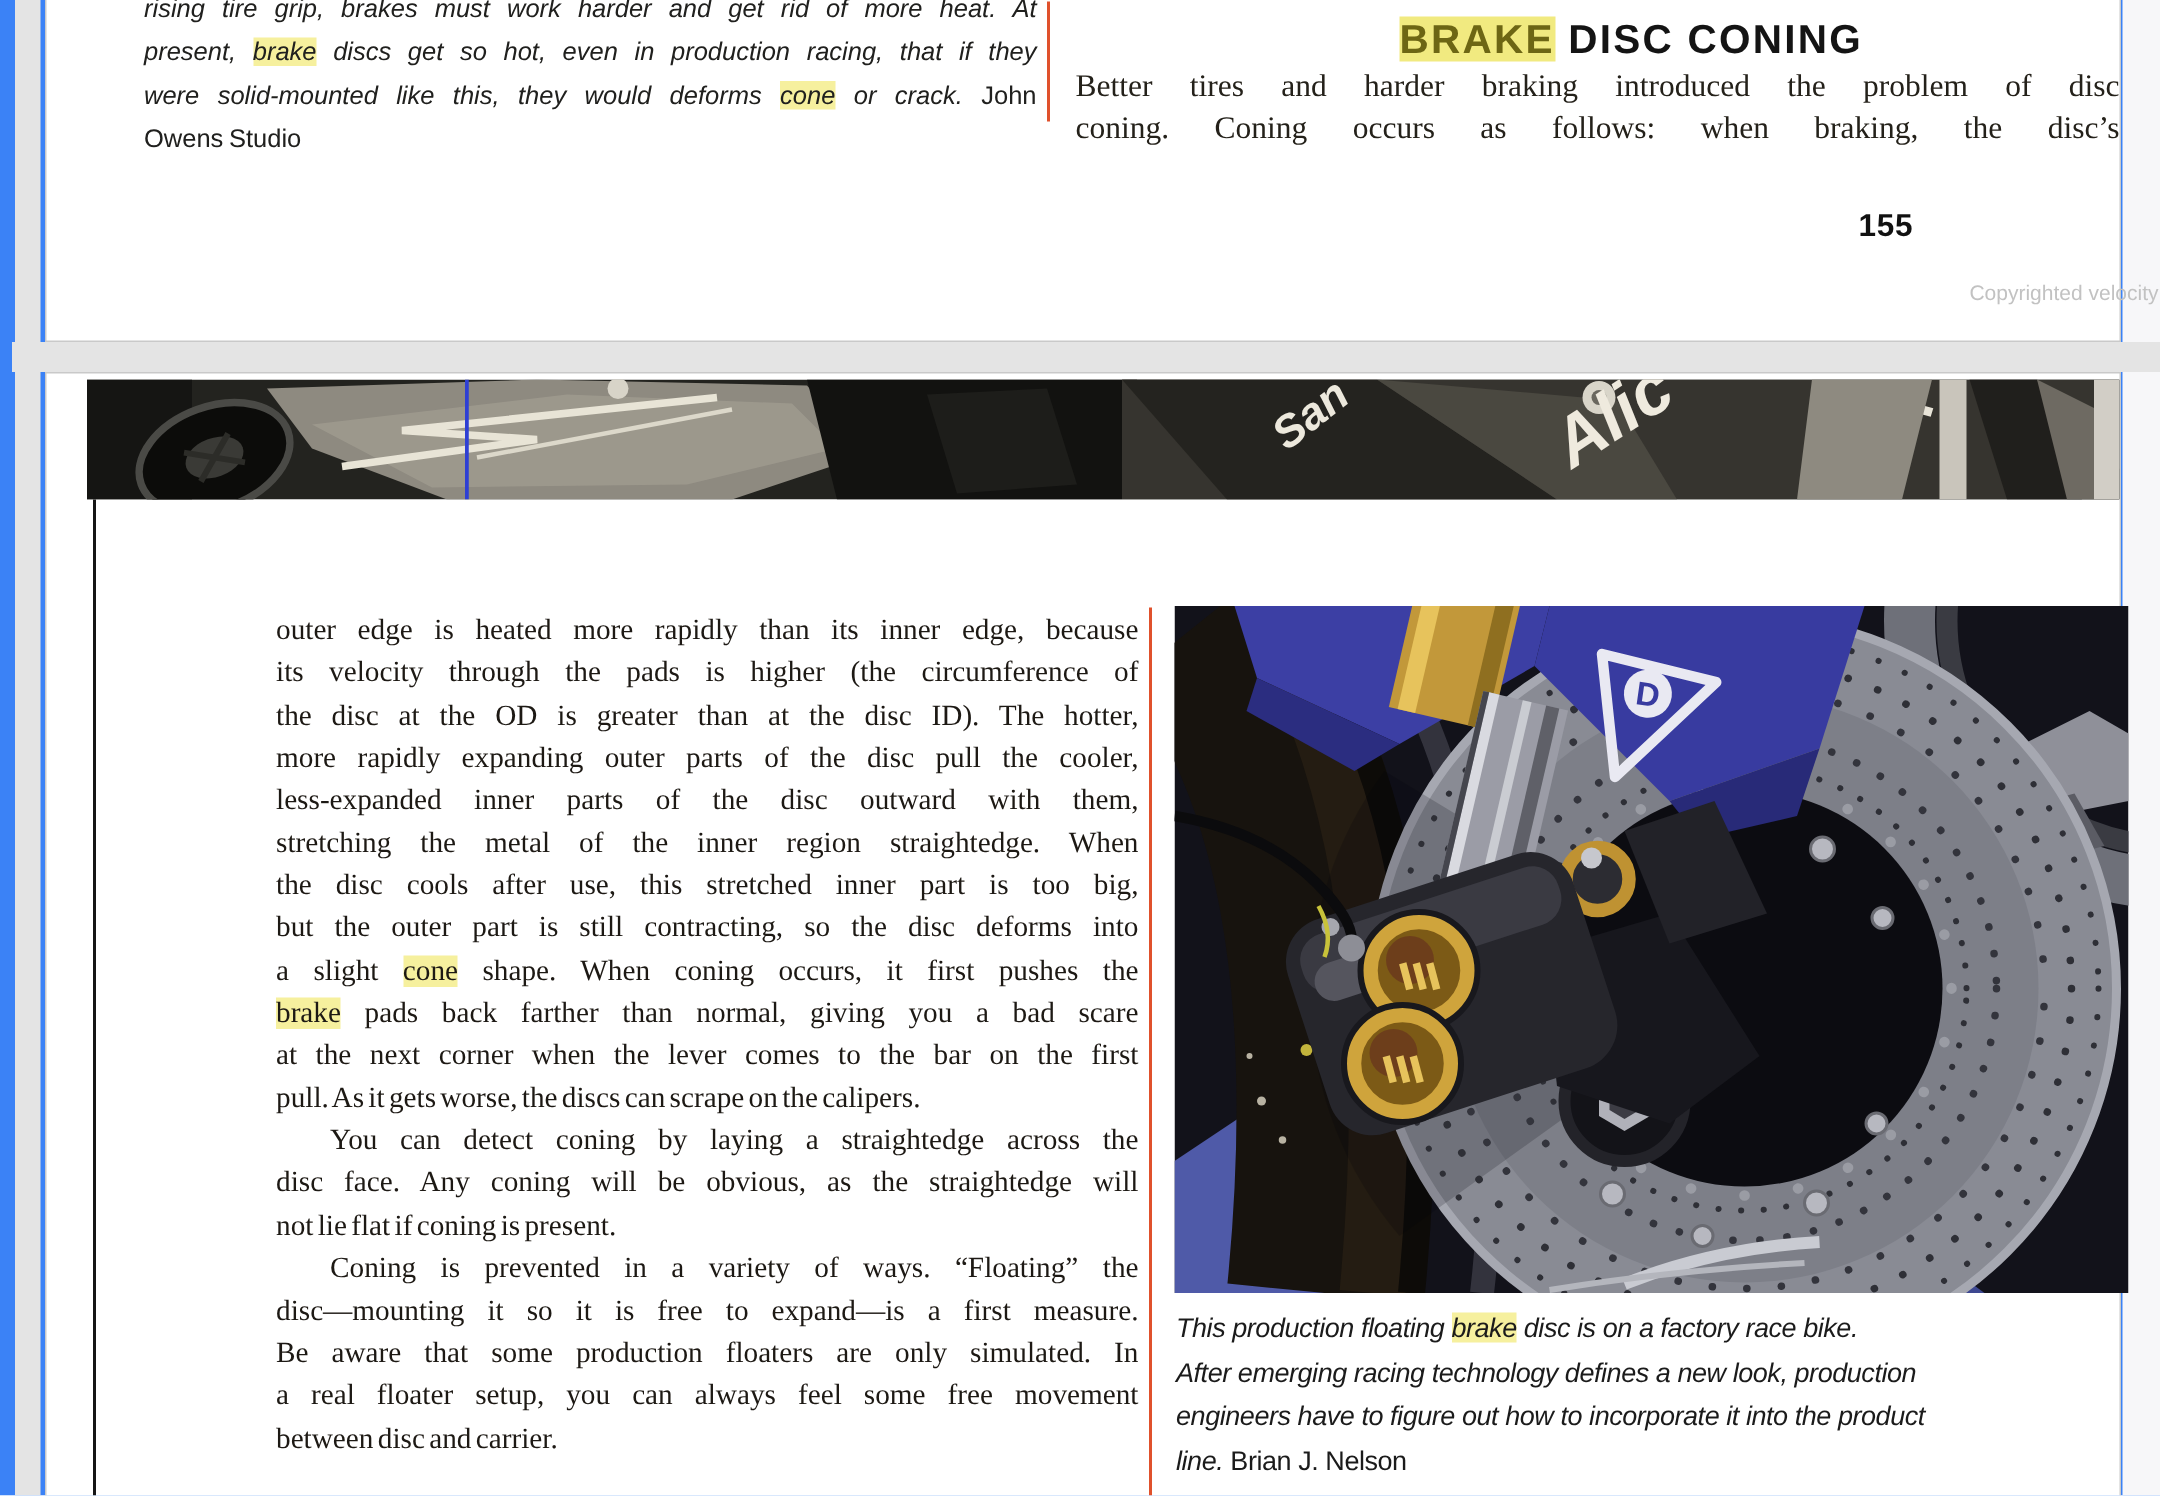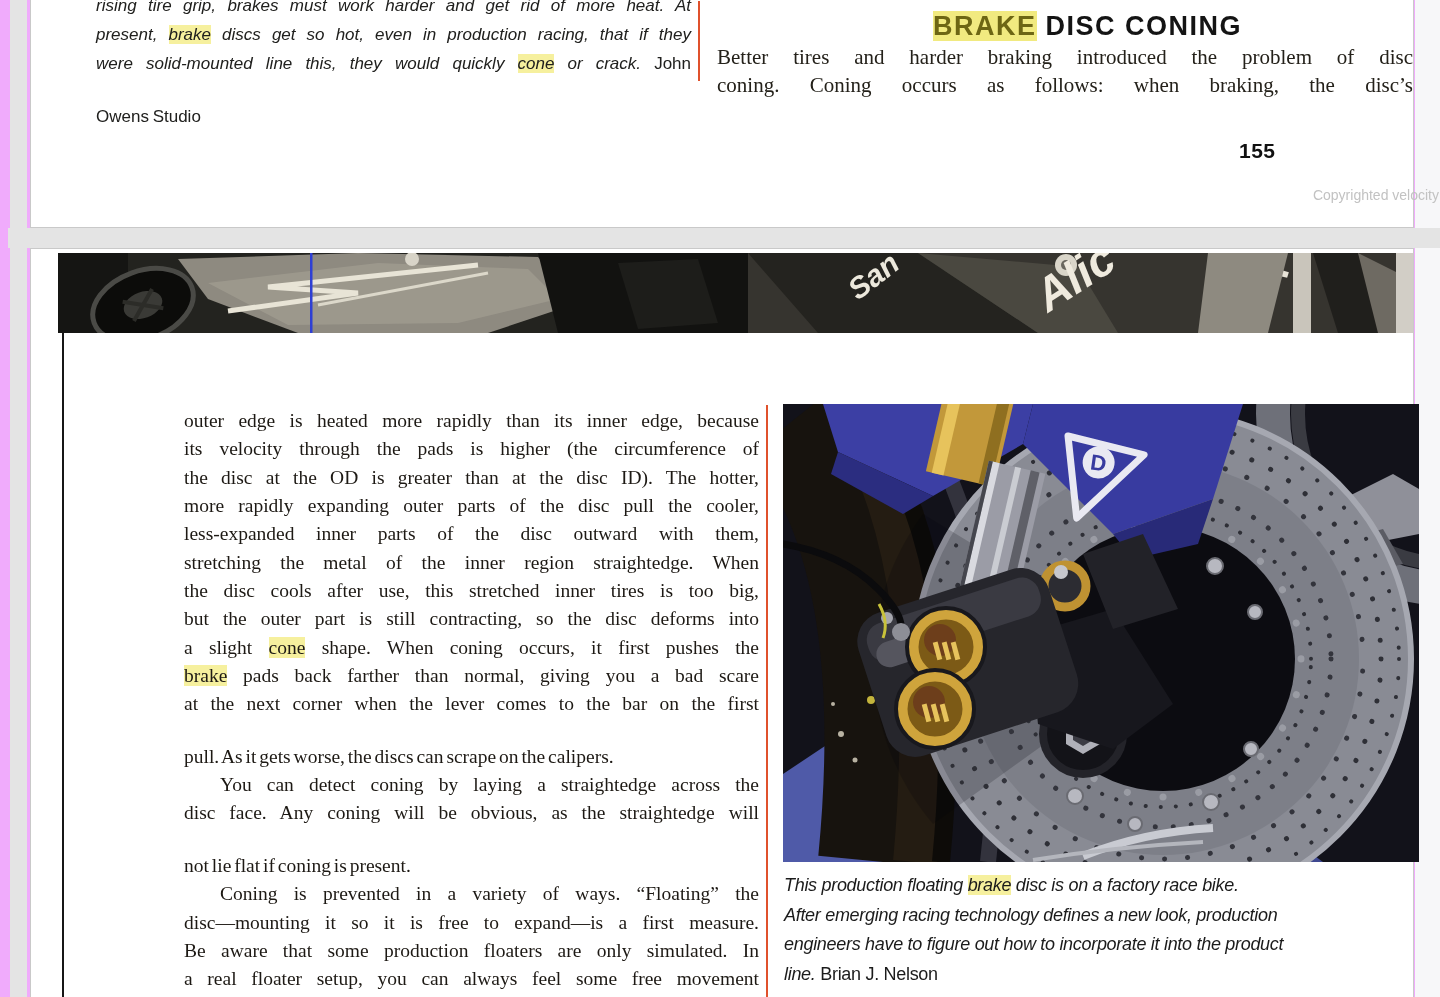--- a/index.html
+++ b/index.html
@@ -1,29 +1,29 @@
 <!DOCTYPE html>
 <html><head>
 <meta charset="utf-8">
 <style>
   html,body{margin:0;padding:0;background:#ffffff;}
-  #app{position:relative;width:1440px;height:997px;overflow:hidden;background:#f0abfc;
+  #app{position:relative;width:1440px;height:997px;overflow:hidden;background:#3b82f6;
        font-family:"Liberation Sans",sans-serif;}
   .abs{position:absolute;}
   .page{position:absolute;background:#fff;border:1px solid #c9c9c9;box-sizing:border-box;}
   .side-strip{left:10px;top:0;width:17px;height:997px;background:#e4e4e4;}
   .right-strip{left:1415px;top:0;width:25px;height:997px;background:#f7f7f9;}
   .band{left:8px;top:228px;width:1432px;height:20px;background:#e4e4e4;}
 
   
   #page1{left:30px;top:-40px;width:1384px;height:268px;}
   #caption1{left:65px;top:30px;width:595px;font-style:italic;font-size:17px;line-height:29px;
             color:#20201e;word-spacing:-1px;}
   .jl .ln{text-align:justify;text-align-last:justify;}
-  .jl .ln.last{text-align-last:left;margin-top:24px;}
+  .jl .ln.last{text-align-last:left;}
   .ln{white-space:normal;}
   .ind{text-indent:36px;}
   .hl{background:#f6f09e;}
   .hlh{background:#f1ea80;color:#6d6614;}
   .rm{font-style:normal;}
   #rule1{left:667px;top:40px;width:2px;height:80px;background:#e0512c;}
   #heading1{left:708px;top:50px;width:697px;text-align:center;font-weight:700;font-size:27px;
             letter-spacing:1.5px;color:#141414;}
   #col1{left:686px;top:82px;width:696px;font-family:"Liberation Serif",serif;font-size:21px;
         line-height:28px;color:#24211a;}
@@ -48,21 +48,21 @@
 
 <div id="app">
 
   <div class="abs side-strip"></div>
   <div class="abs right-strip"></div>
 
   <div class="page" id="page1">
     <div class="abs jl" id="caption1">
         <div class="ln"><span>rising tire grip, brakes must work harder and get rid of more heat. At</span></div>
         <div class="ln"><span>present, </span><span class="hl">brake</span><span> discs get so hot, even in production racing, that if they</span></div>
-        <div class="ln"><span>were solid-mounted line this, they would quickly </span><span class="hl">cone</span><span> or crack. </span><span class="rm">John</span></div>
+        <div class="ln"><span>were solid-mounted like this, they would deforms </span><span class="hl">cone</span><span> or crack. </span><span class="rm">John</span></div>
         <div class="ln last"><span class="rm">Owens Studio</span></div>
       </div>
     <div class="abs" id="rule1"></div>
     <div class="abs" id="heading1"><span class="hlh">BRAKE</span><span> DISC CONING</span></div>
     <div class="abs jl" id="col1">
         <div class="ln"><span>Better tires and harder braking introduced the problem of disc</span></div>
         <div class="ln"><span>coning. Coning occurs as follows: when braking, the disc’s</span></div>
       </div>
     <div class="abs" id="pageno">155</div>
     <div class="abs" id="copyright">Copyrighted velocity</div>
@@ -107,21 +107,21 @@
 
     <div class="abs" id="vrule-black"></div>
 
     <div class="abs jl" id="bodytext">
         <div class="ln"><span>outer edge is heated more rapidly than its inner edge, because</span></div>
         <div class="ln"><span>its velocity through the pads is higher (the circumference of</span></div>
         <div class="ln"><span>the disc at the OD is greater than at the disc ID). The hotter,</span></div>
         <div class="ln"><span>more rapidly expanding outer parts of the disc pull the cooler,</span></div>
         <div class="ln"><span>less-expanded inner parts of the disc outward with them,</span></div>
         <div class="ln"><span>stretching the metal of the inner region straightedge. When</span></div>
-        <div class="ln"><span>the disc cools after use, this stretched inner tires is too big,</span></div>
+        <div class="ln"><span>the disc cools after use, this stretched inner part is too big,</span></div>
         <div class="ln"><span>but the outer part is still contracting, so the disc deforms into</span></div>
         <div class="ln"><span>a slight </span><span class="hl">cone</span><span> shape. When coning occurs, it first pushes the</span></div>
         <div class="ln"><span class="hl">brake</span><span> pads back farther than normal, giving you a bad scare</span></div>
         <div class="ln"><span>at the next corner when the lever comes to the bar on the first</span></div>
         <div class="ln last"><span>pull. As it gets worse, the discs can scrape on the calipers.</span></div>
         <div class="ln ind"><span>You can detect coning by laying a straightedge across the</span></div>
         <div class="ln"><span>disc face. Any coning will be obvious, as the straightedge will</span></div>
         <div class="ln last"><span>not lie flat if coning is present.</span></div>
         <div class="ln ind"><span>Coning is prevented in a variety of ways. “Floating” the</span></div>
         <div class="ln"><span>disc—mounting it so it is free to expand—is a first measure.</span></div>

